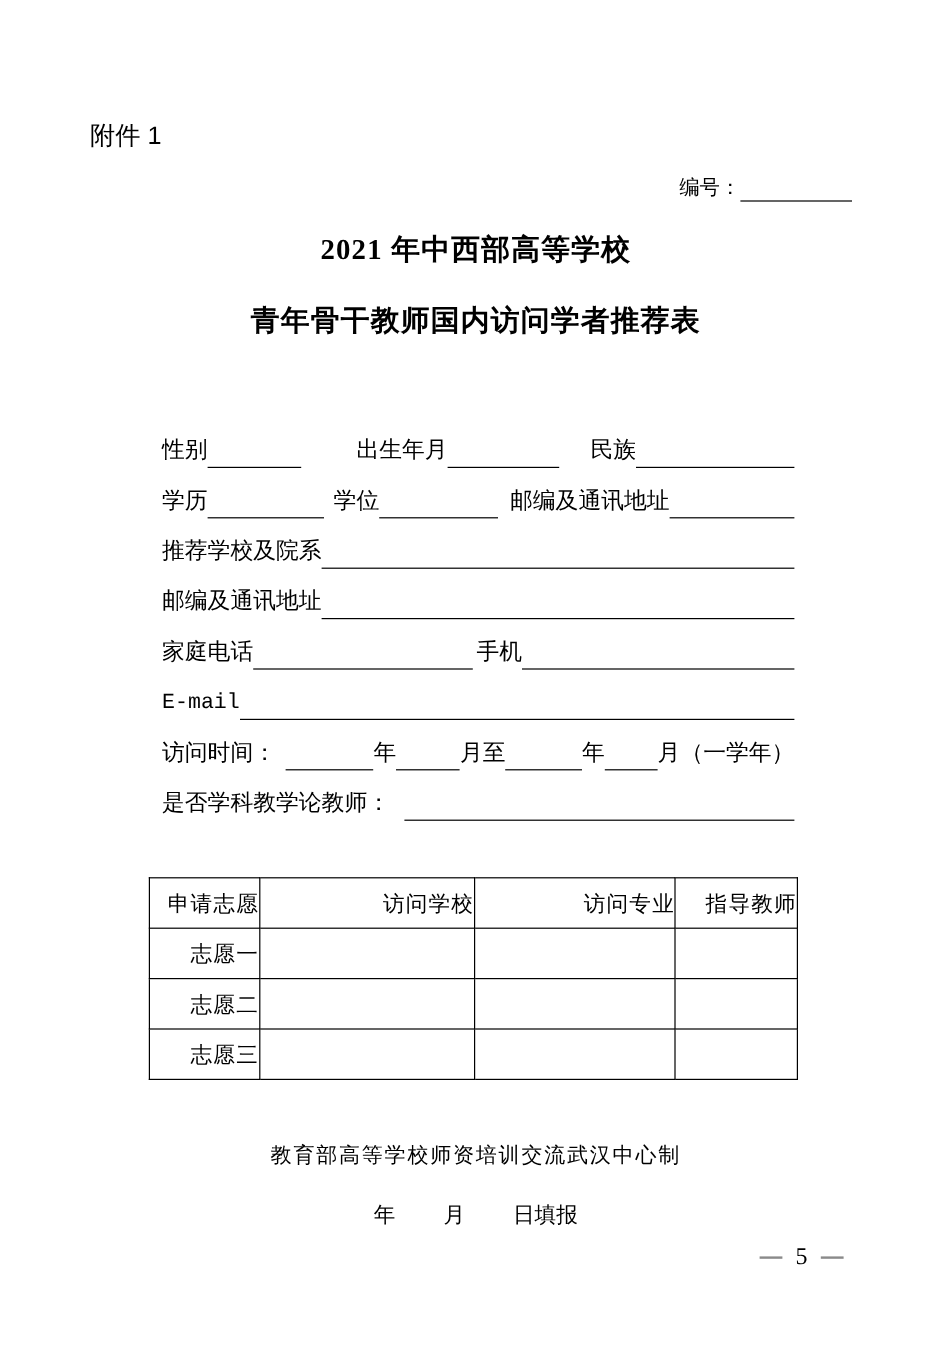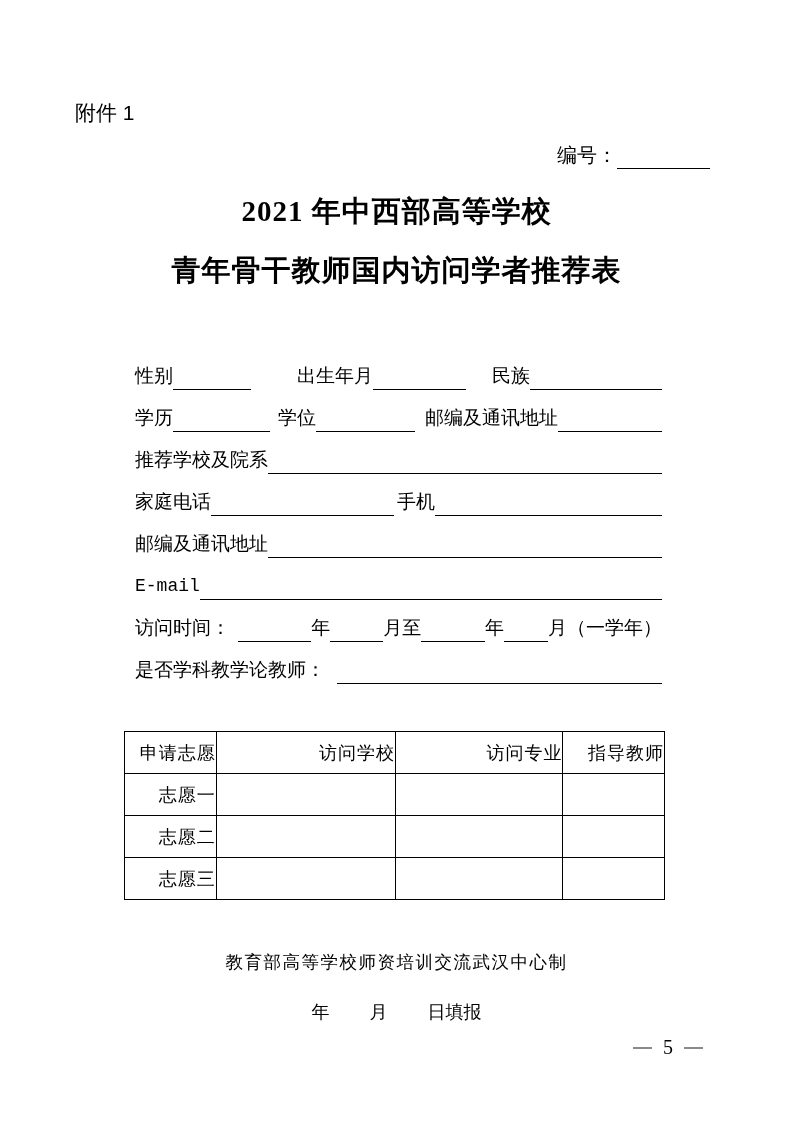--- a/index.html
+++ b/index.html
@@ -18,30 +18,30 @@
   .attachment {
     position: absolute;
     left: 75px; top: 99px;
     font-family: "Liberation Sans", "DejaVu Sans", sans-serif;
     font-size: 21px;
   }
 
   .number-line {
     position: absolute;
     top: 142px; right: 83px;
-    font-size: 20px;
+    font-size: 17px;
     display: flex; align-items: flex-end;
   }
   .number-line .blank { width: 93px; }
 
   .title {
     position: absolute;
     left: 0; width: 100%;
     text-align: center;
-    font-size: 29px;
+    font-size: 24px;
     font-weight: bold;
     letter-spacing: 1px;
   }
   .title.t1 { top: 192px; }
   .title.t2 { top: 251px; }
 
   .form {
     position: absolute;
     left: 135px; right: 131px; top: 360px;
   }
@@ -155,29 +155,29 @@
       <span class="lbl">邮编及通讯地址</span>
       <span class="blank fill"></span>
     </div>
 
     <div class="line">
       <span class="lbl">推荐学校及院系</span>
       <span class="blank fill"></span>
     </div>
 
     <div class="line">
+      <span class="lbl">邮编及通讯地址</span>
+      <span class="blank fill"></span>
+    </div>
+
+    <div class="line">
       <span class="lbl">家庭电话</span>
       <span class="blank w183"></span>
       <span class="g3"></span>
       <span class="lbl">手机</span>
-      <span class="blank fill"></span>
-    </div>
-
-    <div class="line">
-      <span class="lbl">邮编及通讯地址</span>
       <span class="blank fill"></span>
     </div>
 
     <div class="line">
       <span class="lbl mono">E-mail</span>
       <span class="blank fill"></span>
     </div>
 
     <div class="line">
       <span class="lbl">访问时间：</span>

